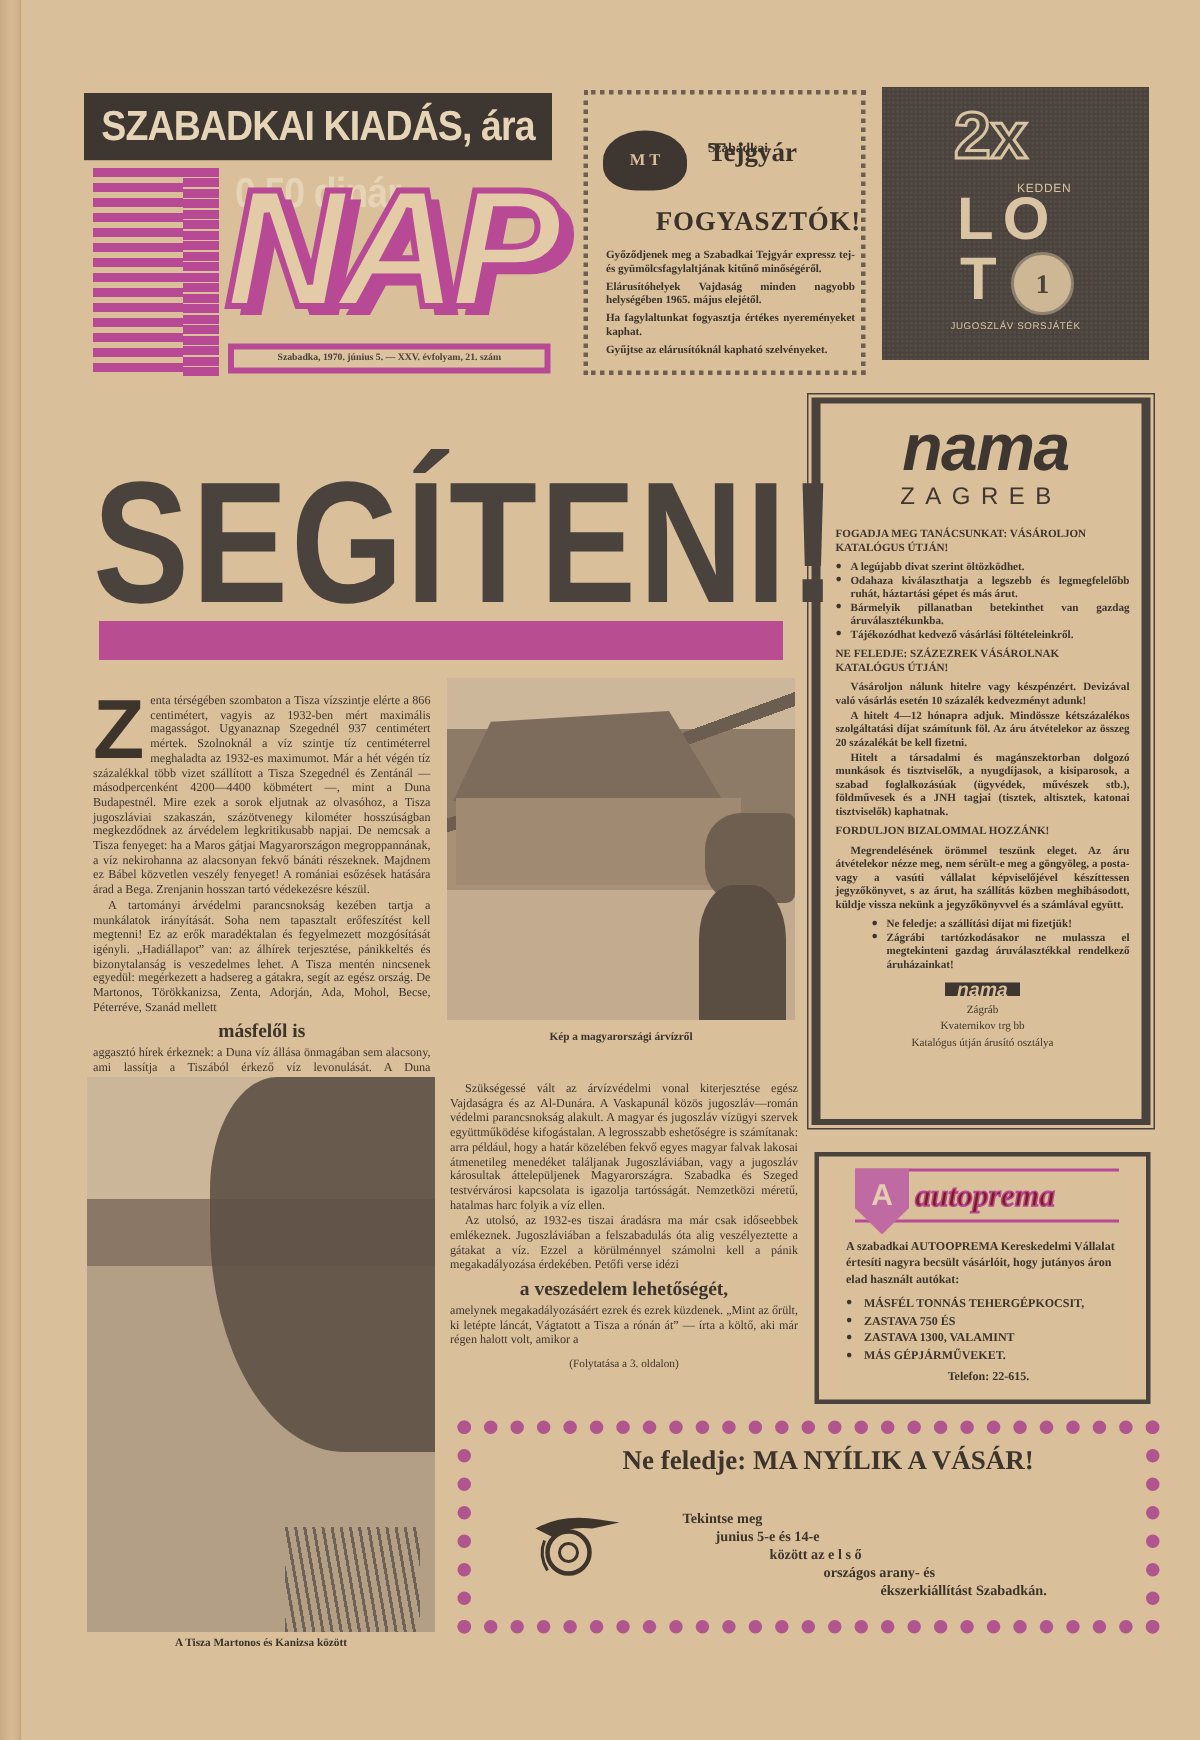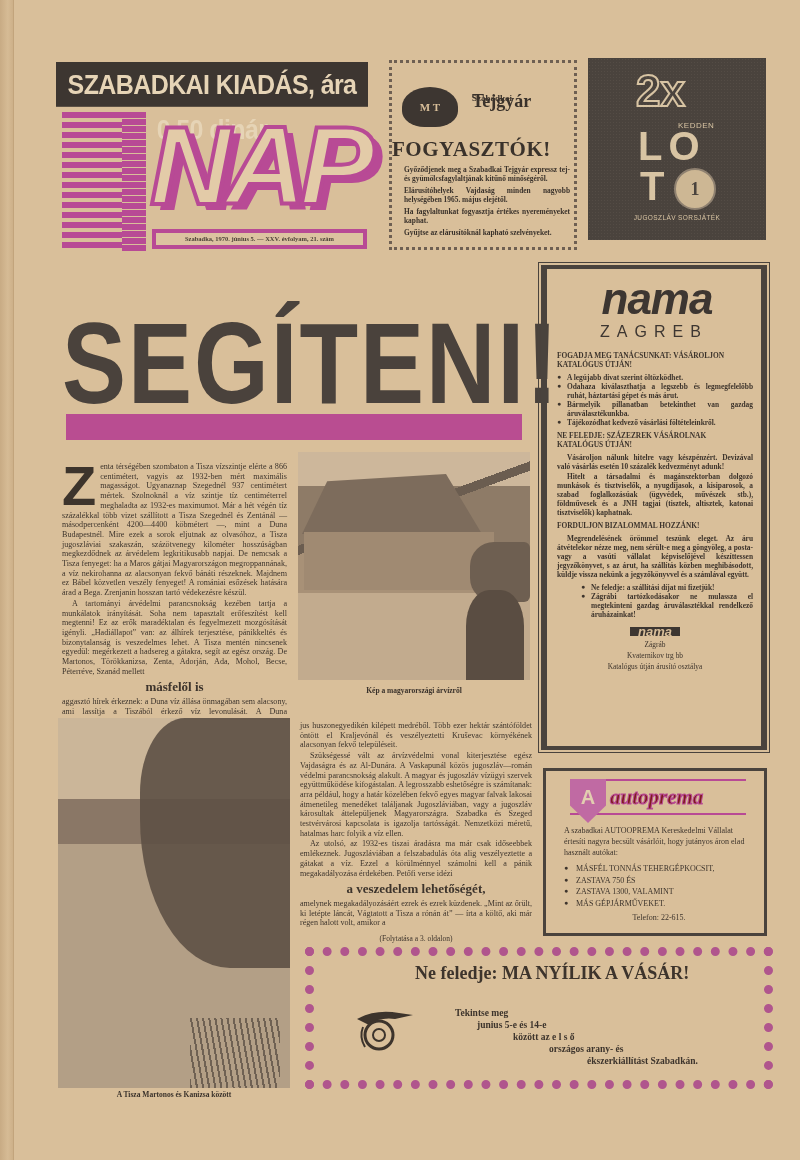--- a/index.html
+++ b/index.html
@@ -53,21 +53,21 @@
     left: 389px; top: 60px; width: 188px; height: 190px;
     border: 3px dotted #6e5f52; padding: 6px 10px;
   }
   .tej-logo {
     position: absolute; left: 10px; top: 24px; width: 56px; height: 40px;
     background: #3d3631; border-radius: 50% 50% 40% 40%;
     color: #d9bf9a; font-size: 11px; font-weight: bold; text-align: center; line-height: 40px;
   }
   .tej-sub { position: absolute; left: 80px; top: 30px; font-size: 9px; font-weight: bold; }
   .tej-name { position: absolute; left: 80px; top: 28px; font-size: 18px; font-weight: bold; }
-  .tej-head { position: absolute; left: 0; width: 182px; top: 74px; text-align: left; font-size: 21px; font-weight: bold; letter-spacing: 0.5px; }
+  .tej-head { position: absolute; left: 0; width: 182px; top: 74px; text-align: right; font-size: 18px; font-weight: bold; letter-spacing: 0.5px; }
   .tej-body { position: absolute; left: 12px; top: 102px; width: 166px; font-size: 7.4px; line-height: 9px; font-weight: bold; }
   .tej-body p { margin-bottom: 3px; text-align: justify; }
 
   
   .loto-ad {
     left: 588px; top: 58px; width: 178px; height: 182px;
     background: #4a433d;
     background-image: radial-gradient(#544c45 1px, transparent 1px);
     background-size: 3px 3px;
   }
@@ -135,21 +135,21 @@
   .nama-text li::before { content: "●"; position: absolute; left: 0; top: 0; font-size: 7px; }
   .nama-text p { text-indent: 10px; text-align: justify; margin-bottom: 1px; }
   .nama-mini { display: inline-block; background: #3d3631; color: #d9bf9a; font-family: "Liberation Sans", sans-serif; font-style: italic; font-size: 13px; padding: 0 8px; margin: 4px 0 0; }
   .nama-addr { text-align: center; font-weight: normal; margin-top: 2px; }
 
   
   .auto-ad { left: 543px; top: 768px; width: 224px; height: 168px; border-top: 3px solid #4a433d; border-bottom: 3px solid #4a433d; border-left: 3px solid #4a433d; border-right: 3px solid #4a433d; }
   .auto-logo { position: absolute; left: 24px; top: 8px; width: 176px; height: 36px; border-top: 2px solid #b84a95; border-bottom: 2px solid #b84a95; }
   .auto-badge { position: absolute; left: 0; top: -2px; width: 36px; height: 44px; background: #c06aa3; color: #e2cdb0; font-family: "Liberation Sans", sans-serif; font-weight: bold; font-size: 20px; text-align: center; line-height: 36px; clip-path: polygon(0 0,100% 0,100% 60%,50% 100%,0 60%); }
   .auto-name { position: absolute; left: 40px; top: 4px; font-family: "Liberation Serif", serif; font-style: italic; font-weight: bold; font-size: 21px; color: #7f1d1d; -webkit-text-stroke: 1px #b84a95; }
-  .auto-text { position: absolute; left: 18px; top: 54px; width: 190px; font-size: 8px; line-height: 11px; font-weight: normal; color: #3d342c; }
+  .auto-text { position: absolute; left: 18px; top: 54px; width: 190px; font-size: 8px; line-height: 11px; font-weight: bold; color: #3d342c; }
   .auto-text ul { list-style: none; margin-top: 5px; }
   .auto-text li { padding-left: 12px; position: relative; line-height: 11.5px; }
   .auto-text li::before { content: "●"; position: absolute; left: 0; font-size: 7px; }
   .auto-phone { text-align: center; margin-top: 3px; }
 
   
   .fair-ad { left: 305px; top: 947px; width: 468px; height: 142px; padding: 10px; }
   .fair-border { position: absolute; inset: 0; border: 9px dotted #b0558d; }
   .fair-inner { position: absolute; inset: 10px; }
   .fair-title { position: absolute; left: 100px; top: 6px; font-size: 18px; font-weight: bold; color: #3d342c; }
@@ -207,21 +207,20 @@
 
 <div class="abs photo photo-house">
   <div class="roof"></div>
   <div class="wall"></div>
   <div class="bush"></div>
   <div class="man"></div>
 </div>
 <div class="abs caption caption-house">Kép a magyarországi árvízről</div>
 
 <div class="abs col col2">
-  <p class="noindent">jus huszonegyedikén kilépett medréből. Több ezer hektár szántóföldet öntött el Kraljevónál és veszélyeztetti Kruševac környékének alacsonyan fekvő településeit.</p>
   <p>Szükségessé vált az árvízvédelmi vonal kiterjesztése egész Vajdaságra és az Al-Dunára. A Vaskapunál közös jugoszláv—román védelmi parancsnokság alakult. A magyar és jugoszláv vízügyi szervek együttműködése kifogástalan. A legrosszabb eshetőségre is számítanak: arra például, hogy a határ közelében fekvő egyes magyar falvak lakosai átmenetileg menedéket találjanak Jugoszláviában, vagy a jugoszláv károsultak áttelepüljenek Magyarországra. Szabadka és Szeged testvérvárosi kapcsolata is igazolja tartósságát. Nemzetközi méretű, hatalmas harc folyik a víz ellen.</p>
   <p>Az utolsó, az 1932-es tiszai áradásra ma már csak időseebbek emlékeznek. Jugoszláviában a felszabadulás óta alig veszélyeztette a gátakat a víz. Ezzel a körülménnyel számolni kell a pánik megakadályozása érdekében. Petőfi verse idézi</p>
   <div class="subhead">a veszedelem lehetőségét,</div>
   <p class="noindent">amelynek megakadályozásáért ezrek és ezrek küzdenek. „Mint az őrült, ki letépte láncát, Vágtatott a Tisza a rónán át” — írta a költő, aki már régen halott volt, amikor a</p>
   <div class="caption" style="margin-top:6px;font-weight:normal;">(Folytatása a 3. oldalon)</div>
 </div>
 
 <div class="abs photo photo-river">
   <div class="trees"></div>
   <div class="reeds"></div>
@@ -234,20 +233,21 @@
   <div class="nama-text">
     <div class="h">FOGADJA MEG TANÁCSUNKAT: VÁSÁROLJON KATALÓGUS ÚTJÁN!</div>
     <ul>
       <li>A legújabb divat szerint öltözködhet.</li>
       <li>Odahaza kiválaszthatja a legszebb és legmegfelelőbb ruhát, háztartási gépet és más árut.</li>
       <li>Bármelyik pillanatban betekinthet van gazdag áruválasztékunkba.</li>
       <li>Tájékozódhat kedvező vásárlási föltételeinkről.</li>
     </ul>
     <div class="h">NE FELEDJE: SZÁZEZREK VÁSÁROLNAK KATALÓGUS ÚTJÁN!</div>
     <p>Vásároljon nálunk hitelre vagy készpénzért. Devizával való vásárlás esetén 10 százalék kedvezményt adunk!</p>
+    <p>A hitelt 4—12 hónapra adjuk. Mindössze kétszázalékos szolgáltatási díjat számítunk föl. Az áru átvételekor az összeg 20 százalékát be kell fizetni.</p>
     <p>Hitelt a társadalmi és magánszektorban dolgozó munkások és tisztviselők, a nyugdíjasok, a kisiparosok, a szabad foglalkozásúak (ügyvédek, művészek stb.), földművesek és a JNH tagjai (tisztek, altisztek, katonai tisztviselők) kaphatnak.</p>
     <div class="h">FORDULJON BIZALOMMAL HOZZÁNK!</div>
     <p>Megrendelésének örömmel teszünk eleget. Az áru átvételekor nézze meg, nem sérült-e meg a göngyöleg, a posta- vagy a vasúti vállalat képviselőjével készíttessen jegyzőkönyvet, s az árut, ha szállítás közben meghibásodott, küldje vissza nekünk a jegyzőkönyvvel és a számlával együtt.</p>
     <ul style="padding-left:24px">
       <li>Ne feledje: a szállítási díjat mi fizetjük!</li>
       <li>Zágrábi tartózkodásakor ne mulassza el megtekinteni gazdag áruválasztékkal rendelkező áruházainkat!</li>
     </ul>
     <div style="text-align:center">
       <span class="nama-mini">nama</span>
       <div class="nama-addr">Zágráb</div>

